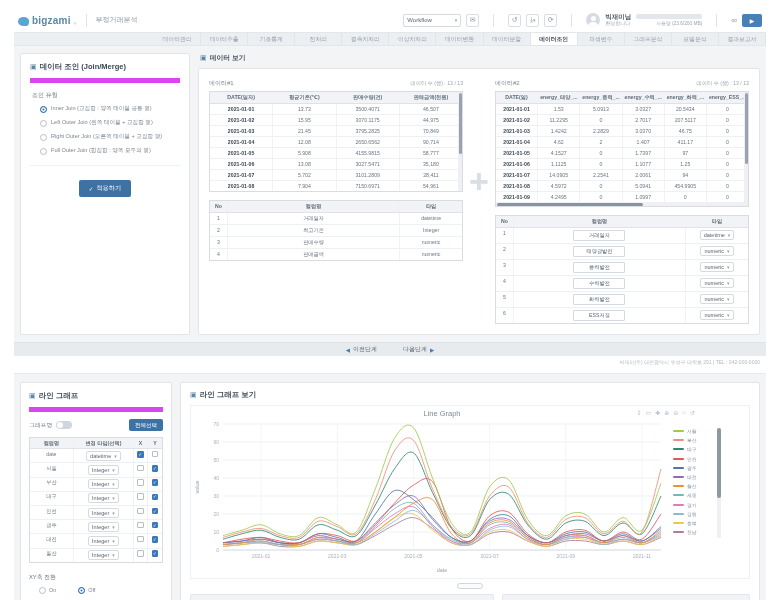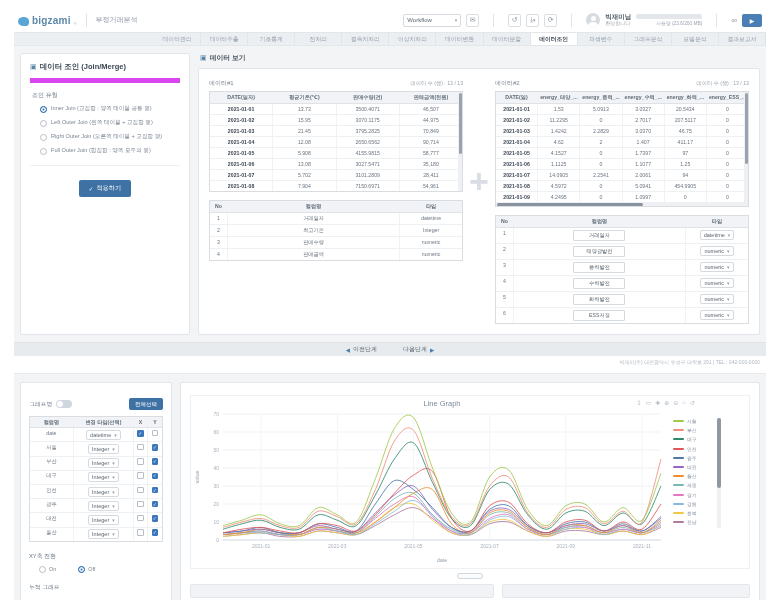--- a/index.html
+++ b/index.html
@@ -476,20 +476,24 @@
         <i class="pg-arrow">▶</i>
       </span>
   </div>
   <div class="page-footer">빅재미(주) 대전광역시 유성구 대학로 291  |  TEL : 042-000-0000</div>
 </div>
 
 <div class="page">
   <div class="page2-band">
 
     <div class="card side-card">
+      <div class="card-title">
+        <span class="sq-icon">▣</span>
+        <span>라인 그래프</span>
+      </div>
       <div class="side-row">
         <span style="display:flex;align-items:center;gap:4px">
           <span class="lab6">그래프명</span>
           <span class="toggle"></span>
         </span>
         <span class="btn-sm">전체선택</span>
       </div>
       <div class="side-tbl tbl" id="side-tbl">
           <div class="tr th-row">
             <div class="td th">컬럼명</div>
@@ -584,20 +588,24 @@
             </span>
           </div>
         </div>
       <div class="side-radio-grp" id="stack-group">
           <div class="lab6">누적 그래프</div>
         </div>
 
     </div>
 
     <div class="card chart-card">
+      <div class="card-title" style="border-bottom:none;padding-bottom:0">
+        <span class="sq-icon">▣</span>
+        <span>라인 그래프 보기</span>
+      </div>
 
       <div class="chart-zone">
         <div class="modebar">
           <span>↧</span>
           <span>▭</span>
           <span>✚</span>
           <span>⊕</span>
           <span>⊖</span>
           <span>⌂</span>
           <span>↺</span>

